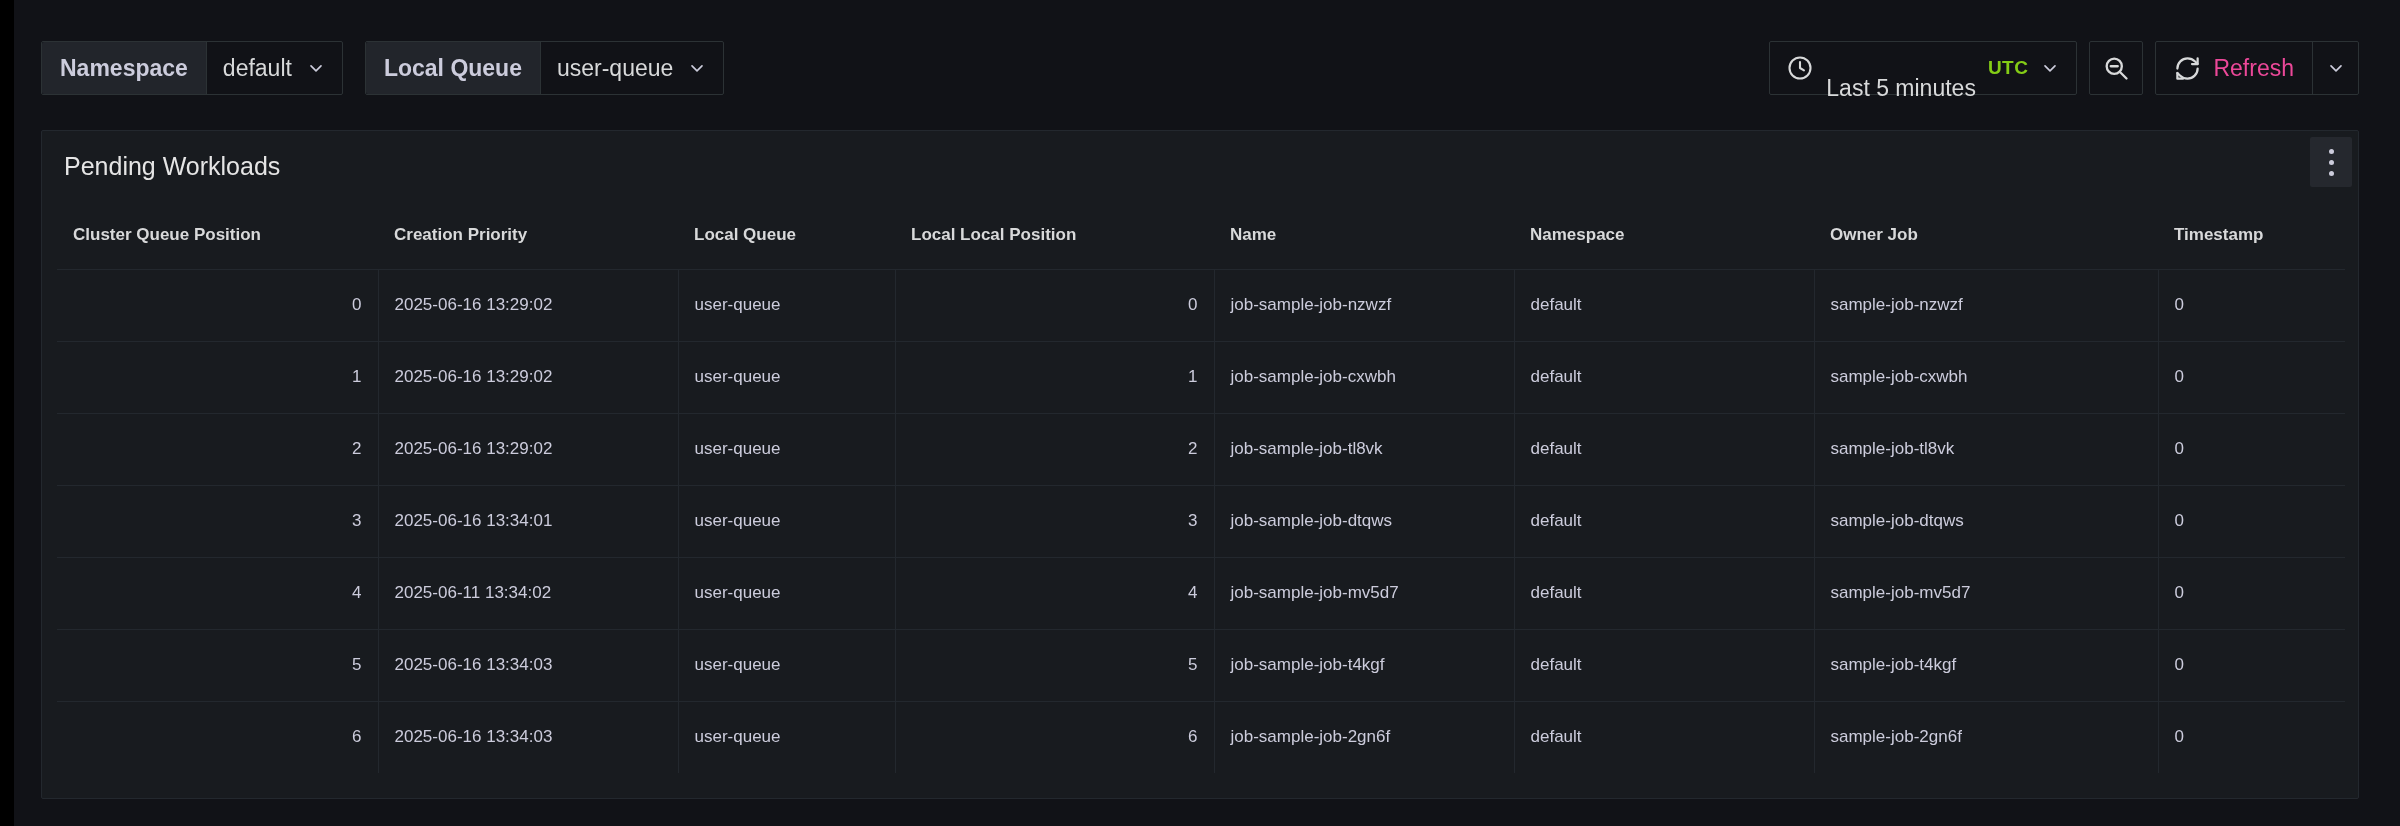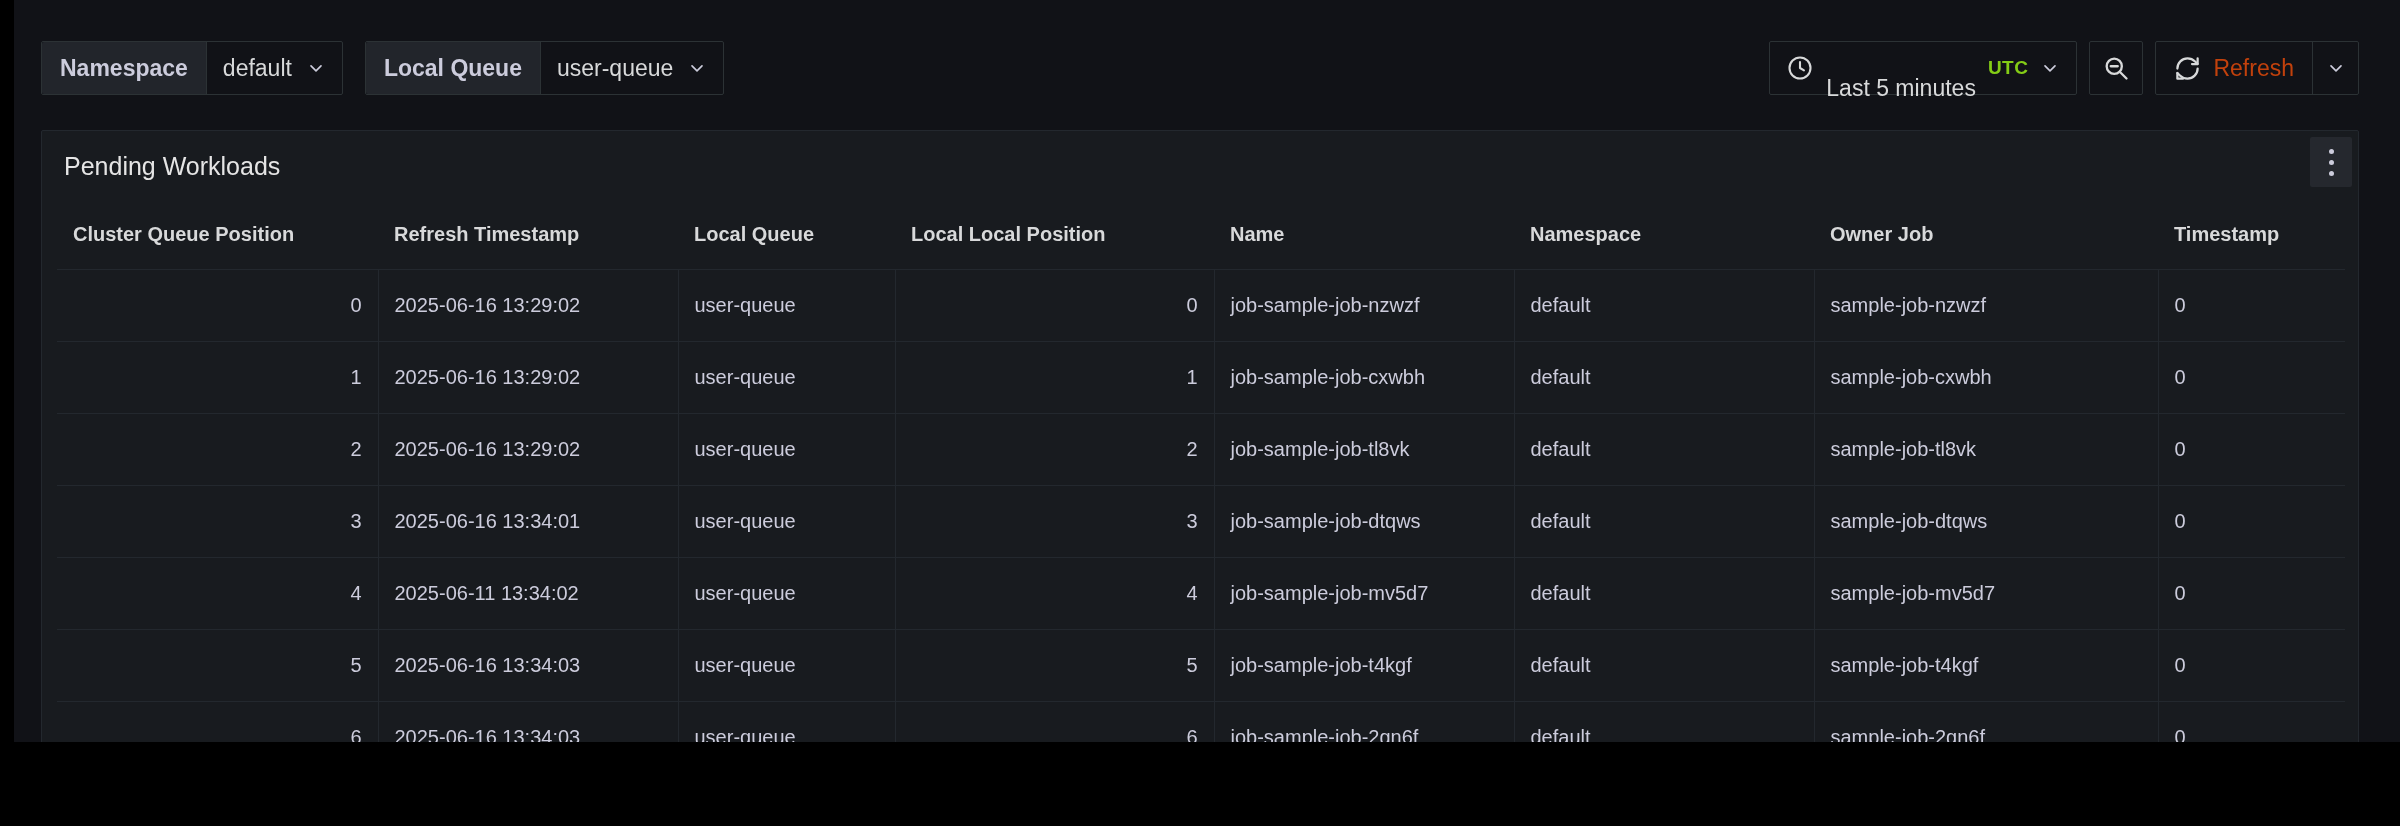--- a/index.html
+++ b/index.html
@@ -1,47 +1,47 @@
 <!DOCTYPE html>
 <html><head>
 <meta charset="utf-8">
 <style>
   * { margin:0; padding:0; box-sizing:border-box; }
   html,body { background:#000; }
   body { font-family:"Liberation Sans", sans-serif; }
-  .page { position:relative; width:2400px; height:742px; background:#111217; overflow:hidden; color:#ccccdc; }
+  .page { position:relative; width:2400px; height:826px; background:#111217; overflow:hidden; color:#ccccdc; }
   .sidebar-edge { position:absolute; left:0; top:0; width:14px; height:826px; background:#000000; }
   .content { position:absolute; left:41px; top:41px; width:2318px; }
 
   
   .toolbar { display:flex; align-items:center; height:54px; margin-bottom:35px; }
   .var-group { display:flex; align-items:stretch; height:54px; border:1px solid #2c3235; border-radius:2px; margin-right:22px; background:#111217; }
   .var-label { display:flex; align-items:center; padding:0 18px; background:#22252b; color:#ccccdc; font-weight:700; font-size:23px; border-right:1px solid #2c3235; border-radius:2px 0 0 2px; }
   .var-value { display:flex; align-items:center; gap:14px; padding:0 16px; font-size:23px; font-weight:500; color:#d8d9da; cursor:pointer; background:transparent; border:none; font-family:inherit; }
   .toolbar-right { margin-left:auto; display:flex; align-items:center; gap:12px; }
   .btn { display:flex; align-items:center; height:54px; border:1px solid #2c3235; border-radius:2px; background:#111217; color:#d8d9da; font-size:23px; font-weight:500; font-family:inherit; cursor:pointer; }
   .time-picker { padding:0 16px; gap:12px; }
   .time-label { font-weight:500; white-space:nowrap;margin-top:40px; }
   .tz { color:#84cc16; font-size:19px; font-weight:700; letter-spacing:0.5px; }
   .zoom-btn { width:54px; justify-content:center; padding:0; }
   .refresh-group { padding:0; }
-  .refresh-main { display:flex; align-items:center; gap:12px; padding:0 18px; height:100%; background:transparent; border:none; color:#c2410c; font:inherit; font-weight:500; cursor:pointer; }
+  .refresh-main { display:flex; align-items:center; gap:12px; padding:0 18px; height:100%; background:transparent; border:none; color:#ec4899; font:inherit; font-weight:500; cursor:pointer; }
   .refresh-caret { width:46px; height:100%; display:flex; align-items:center; justify-content:center; border:none; border-left:1px solid #2c3235; background:transparent; cursor:pointer; }
   .icon { display:inline-flex; align-items:center; justify-content:center; }
 
   
   .panel { position:relative; height:669px; background:#181b1f; border:1px solid #23282e; border-radius:2px; }
   .panel-header { height:70px; display:flex; align-items:center; padding:0 22px; }
   .panel-title { font-size:25px; font-weight:500; color:#e5e5e5; cursor:pointer; background:none; border:none; font-family:inherit; }
   .kebab { position:absolute; top:6px; right:6px; width:42px; height:50px; background:#25282e; border:none; border-radius:2px; display:flex; flex-direction:column; align-items:center; justify-content:center; gap:6px; cursor:pointer; }
   .kdot { width:5px; height:5px; border-radius:50%; background:#ccccdc; }
 
   
   .table-wrap { margin:0 15px; }
-  table { width:2288px; table-layout:fixed; border-collapse:collapse; font-size:20px; }
+  table { width:2288px; table-layout:fixed; border-collapse:collapse; font-size:17px; }
   th { height:68px; text-align:left; padding:0 16px; font-weight:700; color:#d8d9da; white-space:nowrap; overflow:hidden; cursor:pointer; }
   td { height:72px; padding:0 16px; color:#ccccdc; white-space:nowrap; overflow:hidden; border-top:1px solid #23282e; border-right:1px solid #23282e; }
   td:last-child { border-right:none; }
   td:nth-child(1), td:nth-child(4) { text-align:right; }
 </style>
 </head>
 <body>
 
 <div class="page">
   <div class="sidebar-edge"></div>
@@ -145,21 +145,21 @@
               <col style="width:217px">
               <col style="width:319px">
             <col style="width:300px">
               <col style="width:300px">
               <col style="width:344px">
               <col style="width:187px">
           </colgroup>
           <thead>
             <tr>
                 <th>Cluster Queue Position</th>
-                <th>Refresh Timestamp</th>
+                <th>Creation Priority</th>
                 <th>Local Queue</th>
                 <th>Local Local Position</th>
                 <th>Name</th>
                 <th>Namespace</th>
                 <th>Owner Job</th>
                 <th>Timestamp</th>
               </tr>
           </thead>
           <tbody>
               <tr>

